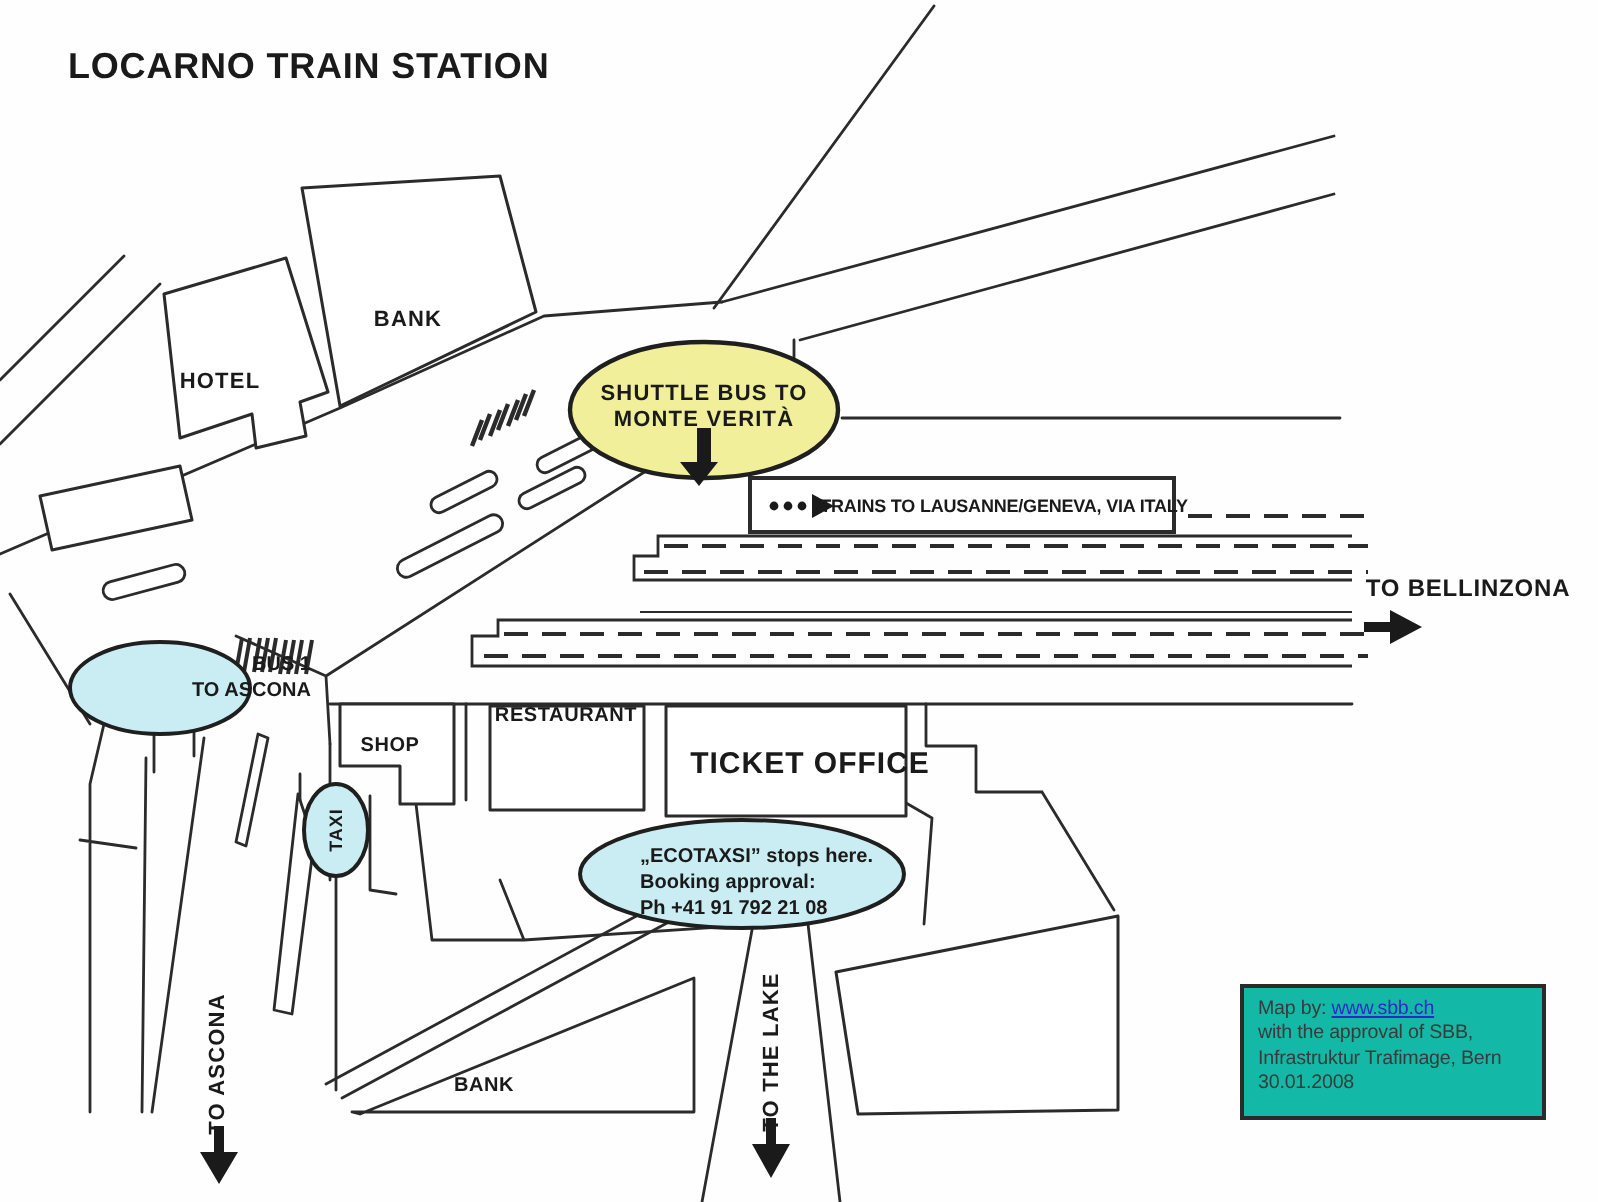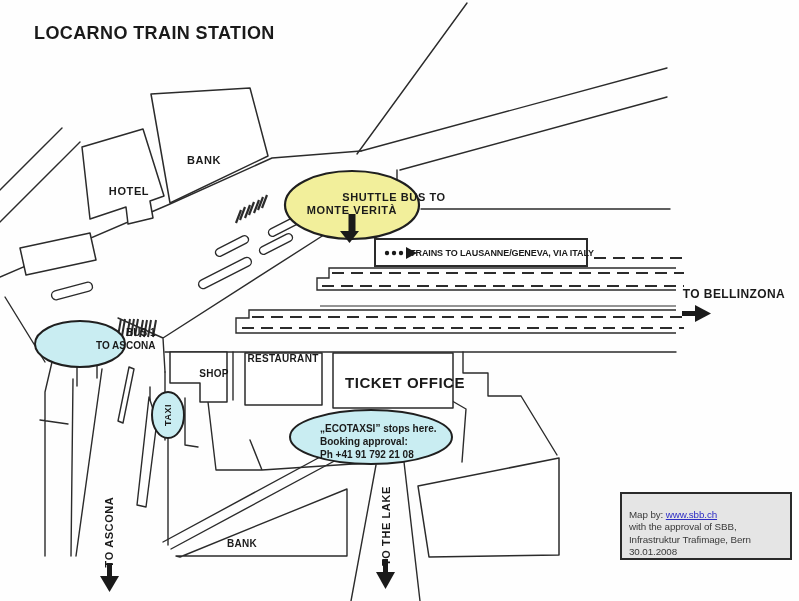--- a/index.html
+++ b/index.html
@@ -11,22 +11,22 @@
   .v{transform:translate(-50%,-50%) rotate(-90deg);}
   .title{font-size:18px;letter-spacing:.4px;}
   .s11{font-size:11px;letter-spacing:.6px;}
   .s10{font-size:10px;letter-spacing:.3px;}
   .s12{font-size:12px;letter-spacing:.4px;text-align:center;}
   .s15{font-size:15px;letter-spacing:.5px;}
   .s9{font-size:9px;letter-spacing:-.1px;}
   .taxi{font-size:9px;letter-spacing:.5px;}
   .blk{line-height:12.5px;font-size:10px;text-align:right;}
   .blk2{line-height:13px;font-size:10px;}
-  .credits{position:absolute;left:620px;top:492px;width:172px;height:68px;background:#e5e5e5;
-           border:2px solid #2a2a2a;padding:15px 7px;box-sizing:border-box;
+  .credits{position:absolute;left:620px;top:492px;width:153px;height:68px;background:#14b8a6;
+           border:2px solid #2a2a2a;padding:5px 7px;box-sizing:border-box;
            font-size:9.8px;line-height:12.4px;font-weight:normal;color:#3a3a3a;letter-spacing:-.1px;}
   .credits a{color:#2b2bc4;text-decoration:underline;cursor:pointer;}
 </style>
 </head>
 <body>
 
 <div id="map">
 
 <svg width="799" height="601" viewBox="0 0 799 601">
 
@@ -119,34 +119,34 @@
   </g>
   <g fill="#1a1a1a">
     <rect x="383" y="559" width="5" height="15"></rect>
         <polygon points="376,572 395,572 385.5,589"></polygon>
   </g>
 </svg>
 
 <div class="lbl title" style="left:10px;top:23px;margin-left:24px;">LOCARNO TRAIN STATION</div>
 
 <div class="lbl c s11" style="left:204px;top:160px;">BANK</div>
-<div class="lbl c s11" style="left:129px;top:191px;">HOTEL</div>
+<div class="lbl c s11" style="left:110px;top:191px;">HOTEL</div>
 
-<div class="lbl c s11" style="left:352px;top:197px;margin-left:42px;">SHUTTLE BUS TO</div>
+<div class="lbl c s11" style="left:352px;top:197px;">SHUTTLE BUS TO</div>
 <div class="lbl c s11" style="left:352px;top:210px;">MONTE VERITÀ</div>
 
 <div class="lbl c s9" style="left:502px;top:253px;">TRAINS TO LAUSANNE/GENEVA, VIA ITALY</div>
 <div class="lbl c s12" style="left:734px;top:294px;">TO BELLINZONA</div>
 
 <div class="lbl blk" style="left:96px;top:327px;">
   <div>BUS 1</div>
   <div>TO ASCONA</div>
 </div>
 
-<div class="lbl c s10" style="left:214px;top:373px;text-align:center;">SHOP</div>
+<div class="lbl c s10" style="left:195px;top:373px;text-align:center;">SHOP</div>
 <div class="lbl c s10" style="left:283px;top:358px;">RESTAURANT</div>
 <div class="lbl c s15" style="left:393px;top:382px;margin-left:12px;">TICKET OFFICE</div>
 <div class="lbl v taxi" style="left:168px;top:415px;">TAXI</div>
 
 <div class="lbl blk2" style="left:320px;top:422px;">
   <div>„ECOTAXSI” stops here.</div>
   <div>Booking approval:</div>
   <div>Ph +41 91 792 21 08</div>
 </div>
 

